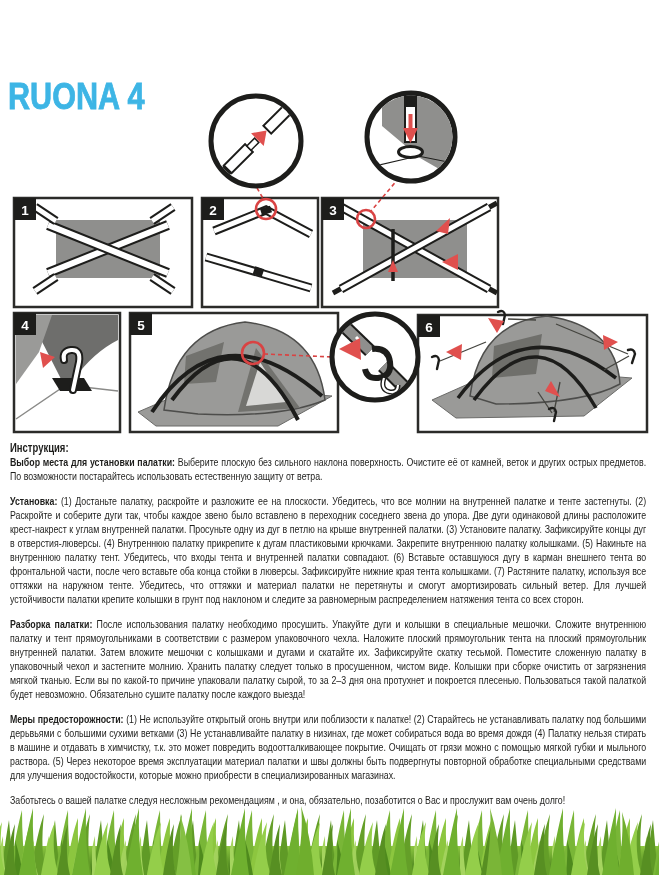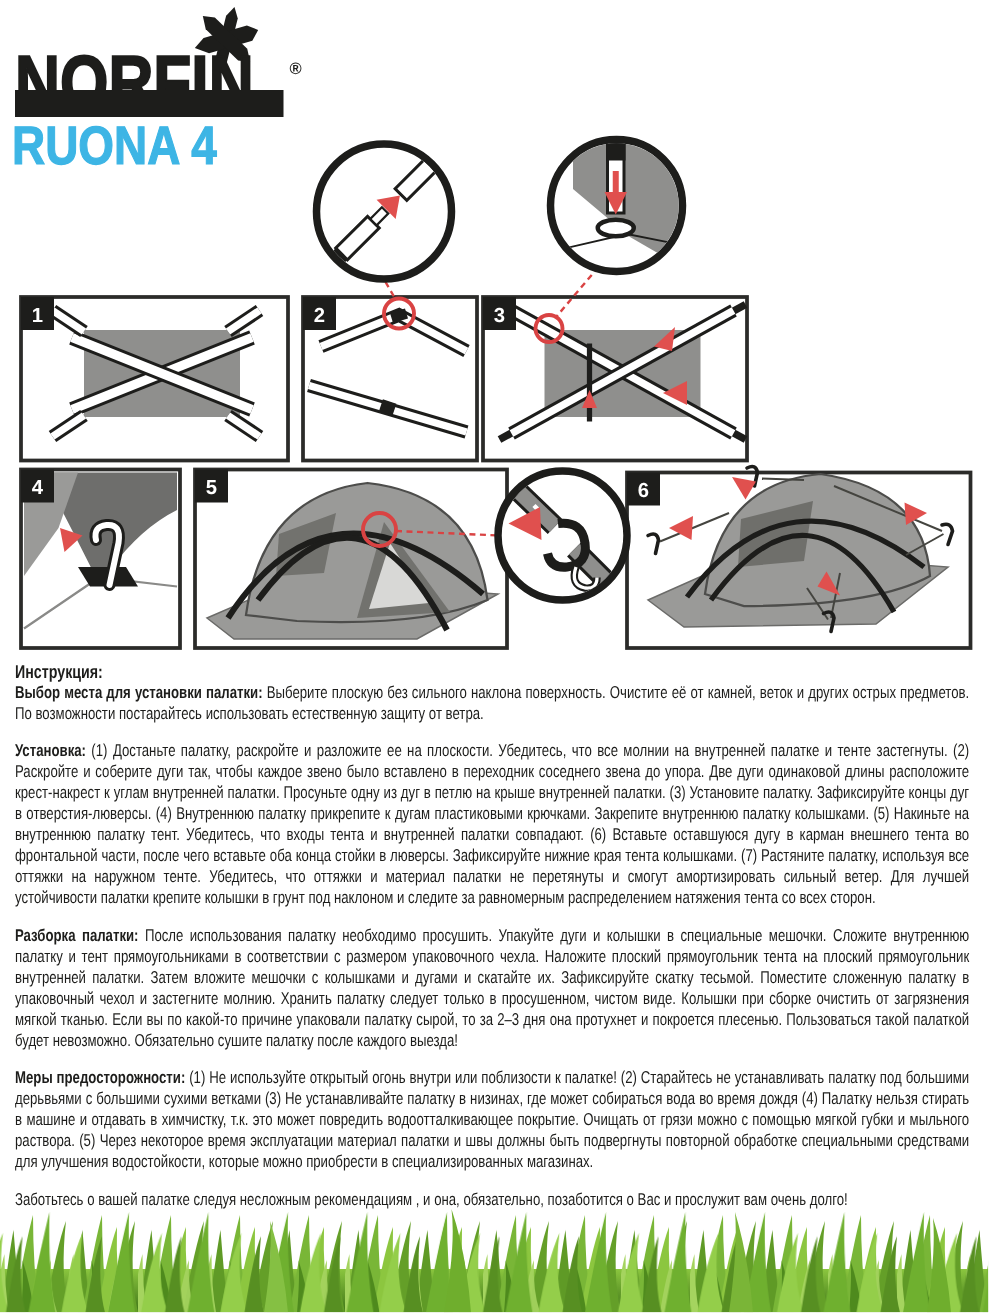--- a/index.html
+++ b/index.html
@@ -28,32 +28,20 @@
   .copy b{font-weight:bold;}
   .closing{font-weight:normal;}
   
   .grass{position:absolute;left:0;top:806px;width:659px;height:69px;}
 </style>
 </head>
 <body>
 
 <div class="page">
 
-  <div class="brand">
-    <svg class="brand-star" width="46" height="46" viewBox="0 0 46 46">
-      <g transform="rotate(14 23 23)" fill="#1d1d1b">
-        <polygon points="23,1 27,8 27,38 23,45 19,38 19,8"></polygon>
-        <polygon points="42,12 40,20 14,35 4,34 8,26 34,11"></polygon>
-        <polygon points="4,12 12,11 38,26 42,34 34,35 8,20"></polygon>
-      </g>
-    </svg>
-    <div class="brand-text">NORFIN</div>
-    <div class="brand-bar"></div>
-    <div class="brand-reg">®</div>
-  </div>
   <div class="model">RUONA 4</div>
 
   <svg class="diagram" viewBox="0 90 659 345">
     <defs>
       <clipPath id="clipA">
           <circle cx="256" cy="141" r="42.5"></circle>
         </clipPath>
       <clipPath id="clipB">
           <circle cx="411" cy="137" r="41.5"></circle>
         </clipPath>

